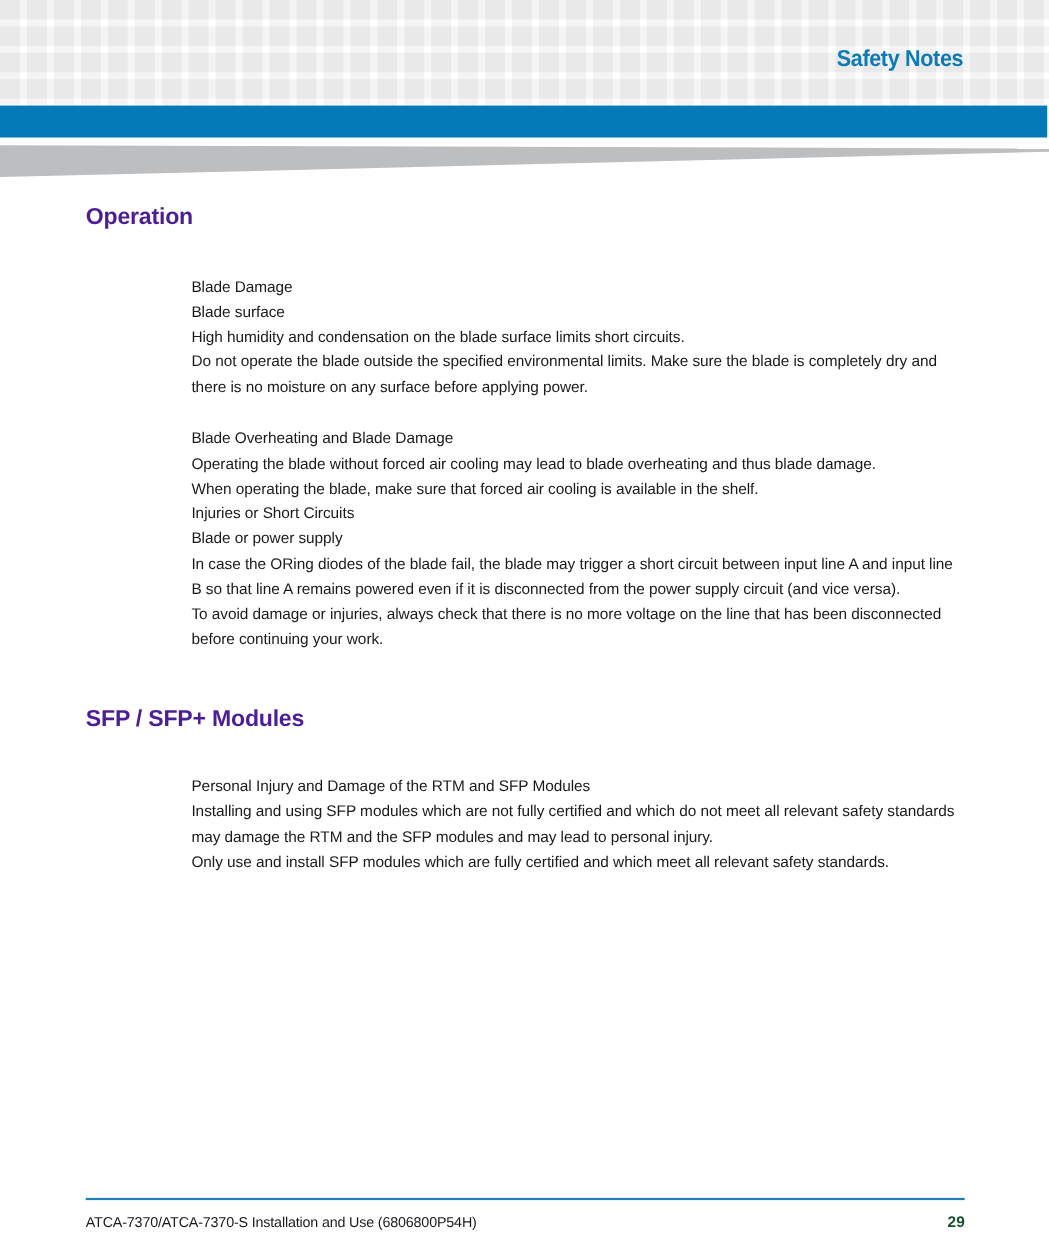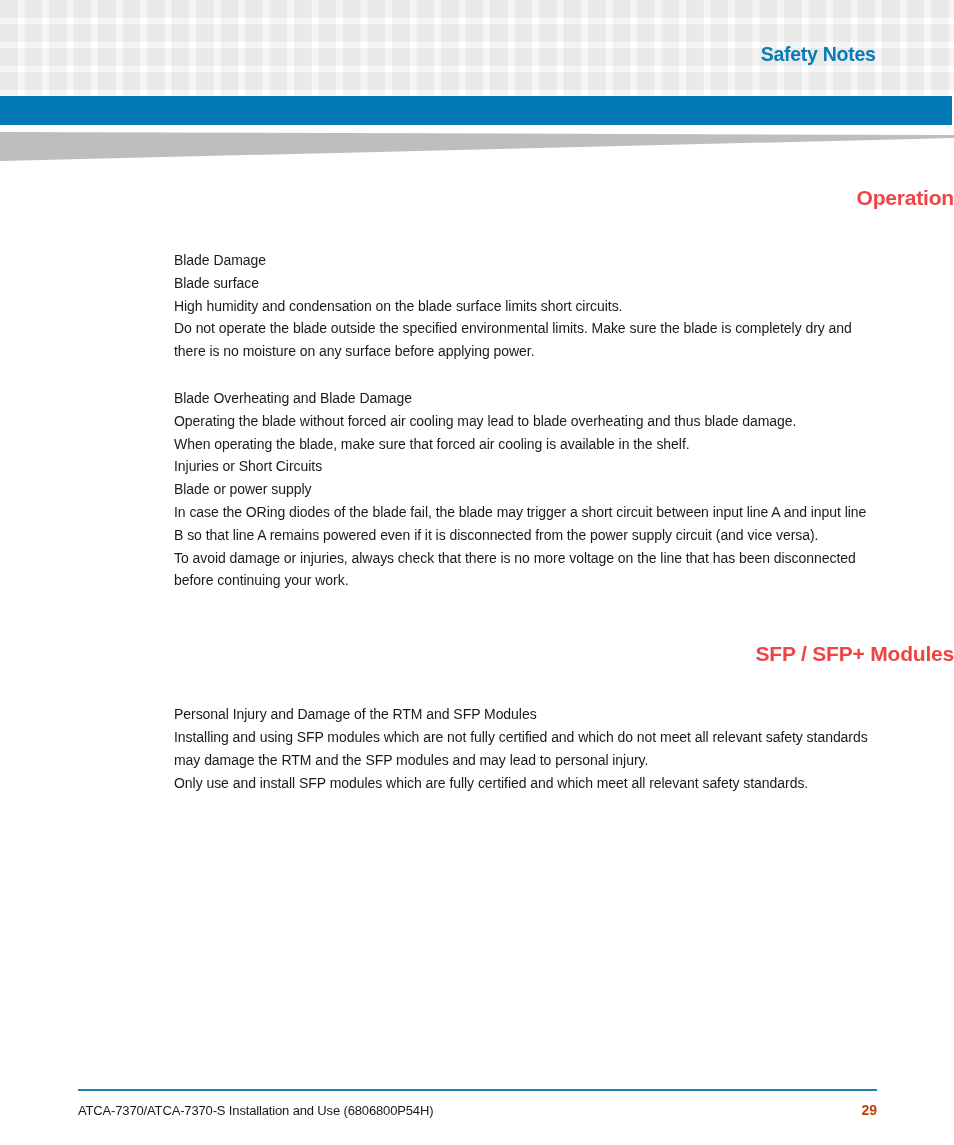--- a/index.html
+++ b/index.html
@@ -74,26 +74,25 @@
   .content {
     position: absolute;
     top: 168px;
     left: 0;
     width: 954px;
   }
 
   .section { position: relative; }
 
   .section-heading {
-    color: #ef4444;
+    color: #4c1d95;
     font-size: 21px;
     font-weight: bold;
     letter-spacing: -0.2px;
-    margin-left: 50px;
-    text-align: right;
+    margin-left: 78px;
   }
 
   .heading-operation { padding-top: 18px; }
   .heading-sfp { padding-top: 50px; }
 
   .blocks { margin-left: 174px; width: 700px; }
 
   .text-block {
     font-size: 14px;
     line-height: 22.8px;
@@ -133,21 +132,21 @@
   .footer-doc {
     font-size: 13px;
     color: #1a1a1a;
     letter-spacing: -0.15px;
     white-space: nowrap;
   }
 
   .footer-page {
     font-size: 14px;
     font-weight: bold;
-    color: #c2410c;
+    color: #14532d;
   }
 </style>
 </head>
 <body>
 
 <div class="page-header">
 
   <div class="header-grid"></div>
 
   <div class="header-title">Safety Notes</div>

